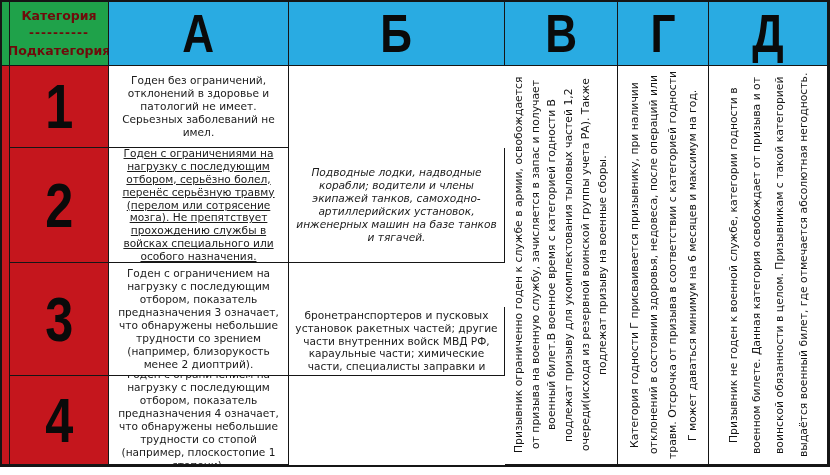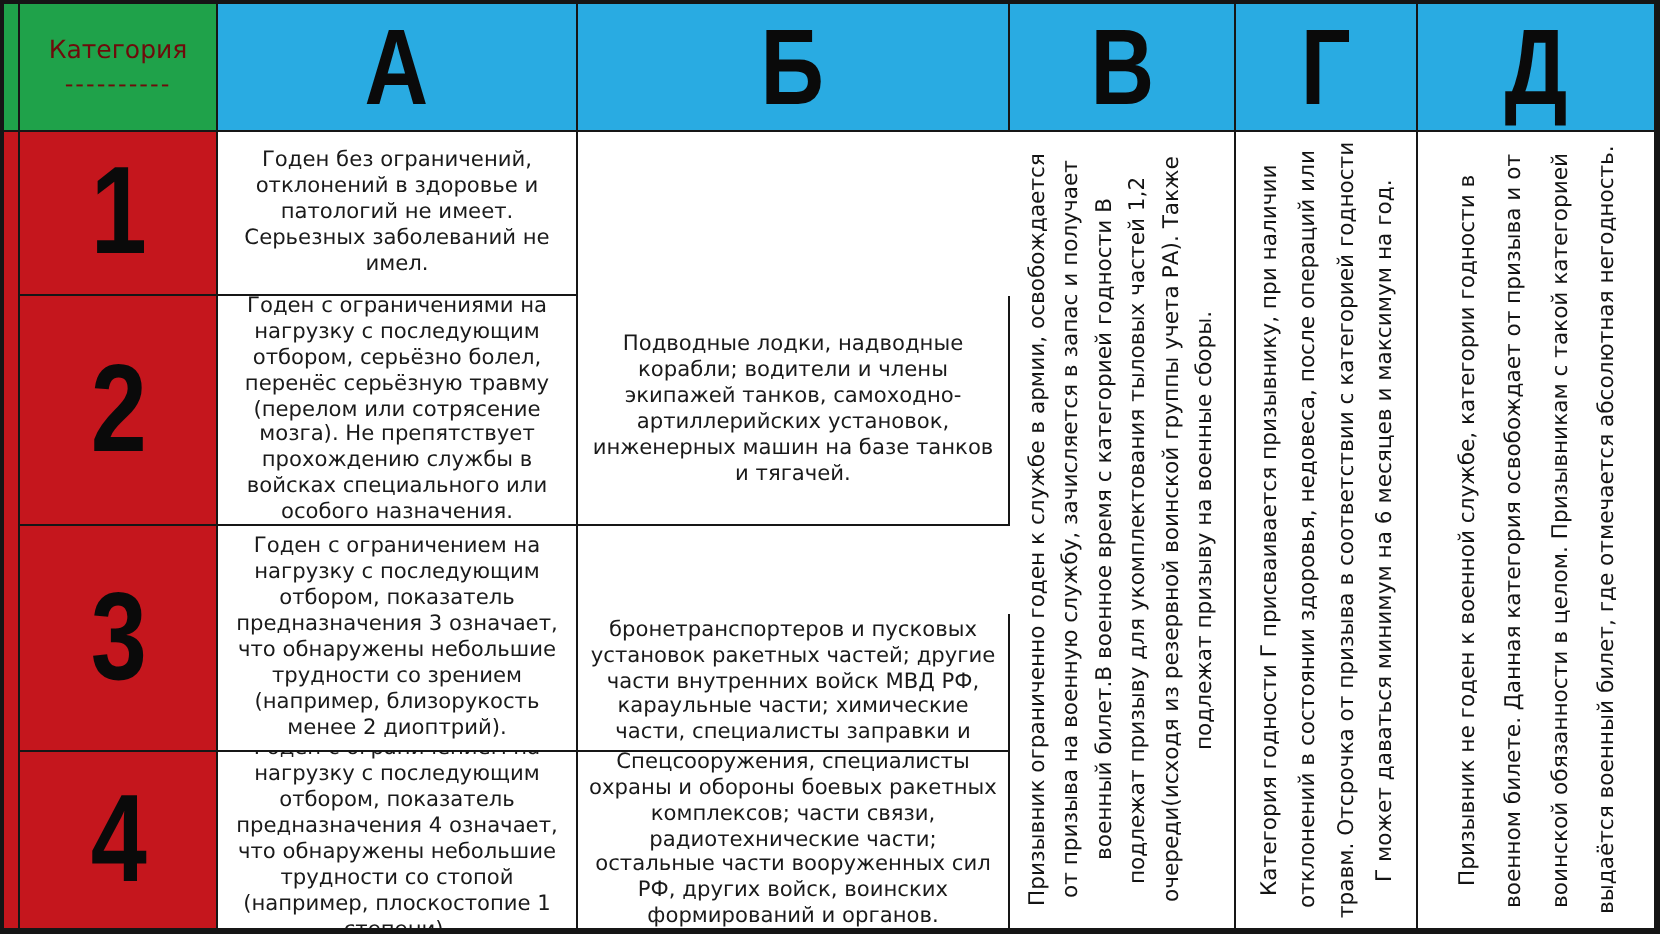--- a/index.html
+++ b/index.html
@@ -18,21 +18,21 @@
     grid-template-rows:64px 82px 115px 113px 1fr;
     background:#ffffff;
   }
   .cell { border-right:1px solid #161616; border-bottom:1px solid #161616; overflow:hidden; }
   .green { background:#1fa24a; }
   .blue  { background:#29abe2; }
   .red   { background:#c5161d; }
 
   .sliver-head { grid-area:1/1/2/2; }
   .corner { grid-area:1/2/2/3; display:flex; flex-direction:column; align-items:center; justify-content:center;
-            color:#6e0b0b; font-weight:normal; font-size:12.5px; text-align:center; line-height:1.45; }
+            color:#6e0b0b; font-weight:bold; font-size:12.5px; text-align:center; line-height:1.45; }
   .corner .dash { letter-spacing:1px; font-size:12px; }
 
   .colhead { display:flex; align-items:center; justify-content:center; }
   .colhead .big {
     font-family:"Liberation Sans", sans-serif; font-weight:bold; color:#0a0a0a;
     font-size:42px; display:inline-block; transform:scale(1.05,1.28);
   }
   .h-a { grid-area:1/3/2/4; } .h-b { grid-area:1/4/2/5; } .h-v { grid-area:1/5/2/6; }
   .h-g { grid-area:1/6/2/7; } .h-d { grid-area:1/7/2/8; }
 
@@ -43,22 +43,22 @@
     font-family:"Liberation Sans", sans-serif; font-weight:bold; color:#0a0a0a;
     font-size:48px; display:inline-block; transform:scale(1.05,1.3);
   }
   .n1 { grid-area:2/2/3/3; } .n2 { grid-area:3/2/4/3; } .n3 { grid-area:4/2/5/3; } .n4 { grid-area:5/2/6/3; }
 
   .txtcell {
     background:#ffffff; color:#1a1a1a;
     display:flex; align-items:center; justify-content:center;
     text-align:center; font-size:10.6px; line-height:1.22; padding:2px 5px;
   }
-  .a1 { grid-area:2/3/3/4; } .a2 { grid-area:3/3/4/4; } .a3 { grid-area:4/3/5/4; } .a4 { grid-area:5/3/6/4; }
-  .b1 { grid-area:2/4/3/5; } .b2 { grid-area:3/4/4/5; } .b3 { grid-area:4/4/5/5;margin-top:44px; } .b4 { grid-area:5/4/6/5; }
+  .a1 { grid-area:2/3/3/4; } .a2 { grid-area:3/3/4/4;text-decoration:underline; } .a3 { grid-area:4/3/5/4; } .a4 { grid-area:5/3/6/4; }
+  .b1 { grid-area:2/4/3/5; } .b2 { grid-area:3/4/4/5;font-style:italic; } .b3 { grid-area:4/4/5/5;margin-top:44px; } .b4 { grid-area:5/4/6/5; }
 
   .vcell { background:#ffffff; display:flex; justify-content:center; align-items:stretch; }
   .vtext {
     writing-mode:vertical-rl; transform:rotate(180deg);
     text-align:center; color:#141414; font-size:10.8px;
     height:100%; padding:4px 2px;
   }
   .vc-v { grid-area:2/5/6/6; } .vc-g { grid-area:2/6/6/7; } .vc-d { grid-area:2/7/6/8; }
   .vc-v .vtext { line-height:1.55; }
   .vc-g .vtext { line-height:1.78; }
@@ -67,20 +67,21 @@
 </head>
 <body>
 
 <div class="table">
 
   <div class="cell green sliver-head"></div>
 
   <div class="cell green corner">
     <span>Категория</span>
     <span class="dash">----------</span>
+    <span>Подкатегория</span>
   </div>
 
   <div class="cell blue colhead h-a">
     <span class="big">А</span>
   </div>
   <div class="cell blue colhead h-b">
     <span class="big">Б</span>
   </div>
   <div class="cell blue colhead h-v">
     <span class="big">В</span>
@@ -107,21 +108,20 @@
     <span class="big">4</span>
   </div>
 
   <div class="cell txtcell a1">Годен без ограничений, отклонений в здоровье и патологий не имеет. Серьезных заболеваний не имел.</div>
   <div class="cell txtcell a2">Годен с ограничениями на нагрузку с последующим отбором, серьёзно болел, перенёс серьёзную травму (перелом или сотрясение мозга). Не препятствует прохождению службы в войсках специального или особого назначения.</div>
   <div class="cell txtcell a3">Годен с ограничением на нагрузку с последующим отбором, показатель предназначения 3 означает, что обнаружены небольшие трудности со зрением (например, близорукость менее 2 диоптрий).</div>
   <div class="cell txtcell a4">Годен с ограничением на нагрузку с последующим отбором, показатель предназначения 4 означает, что обнаружены небольшие трудности со стопой (например, плоскостопие 1 степени).</div>
 
   <div class="cell txtcell b2">Подводные лодки, надводные корабли; водители и члены экипажей танков, самоходно-артиллерийских установок, инженерных машин на базе танков и тягачей.</div>
   <div class="cell txtcell b3">Водители и члены экипажей боевых машин пехоты, бронетранспортеров и пусковых установок ракетных частей; другие части внутренних войск МВД РФ, караульные части; химические части, специалисты заправки и хранения горючего; зенитно-ракетные части.</div>
-  <div class="cell txtcell b4">Спецсооружения, специалисты охраны и обороны боевых ракетных комплексов; части связи, радиотехнические части; остальные части вооруженных сил РФ, других войск, воинских формирований и органов.</div>
 
   <div class="cell vcell vc-v">
     <div class="vtext">Призывник ограниченно годен к службе в армии, освобождается от призыва на военную службу, зачисляется в запас и получает военный билет.В военное время с категорией годности В подлежат призыву для укомплектования тыловых частей 1,2 очереди(исходя из резервной воинской группы учета РА). Также подлежат призыву на военные сборы.</div>
   </div>
   <div class="cell vcell vc-g">
     <div class="vtext">Категория годности Г присваивается призывнику, при наличии отклонений в состоянии здоровья, недовеса, после операций или травм. Отсрочка от призыва в соответствии с категорией годности Г может даваться минимум на 6 месяцев и максимум на год.</div>
   </div>
   <div class="cell vcell vc-d">
     <div class="vtext">Призывник не годен к военной службе, категории годности в военном билете. Данная категория освобождает от призыва и от воинской обязанности в целом. Призывникам с такой категорией выдаётся военный билет, где отмечается абсолютная негодность.</div>
   </div>

